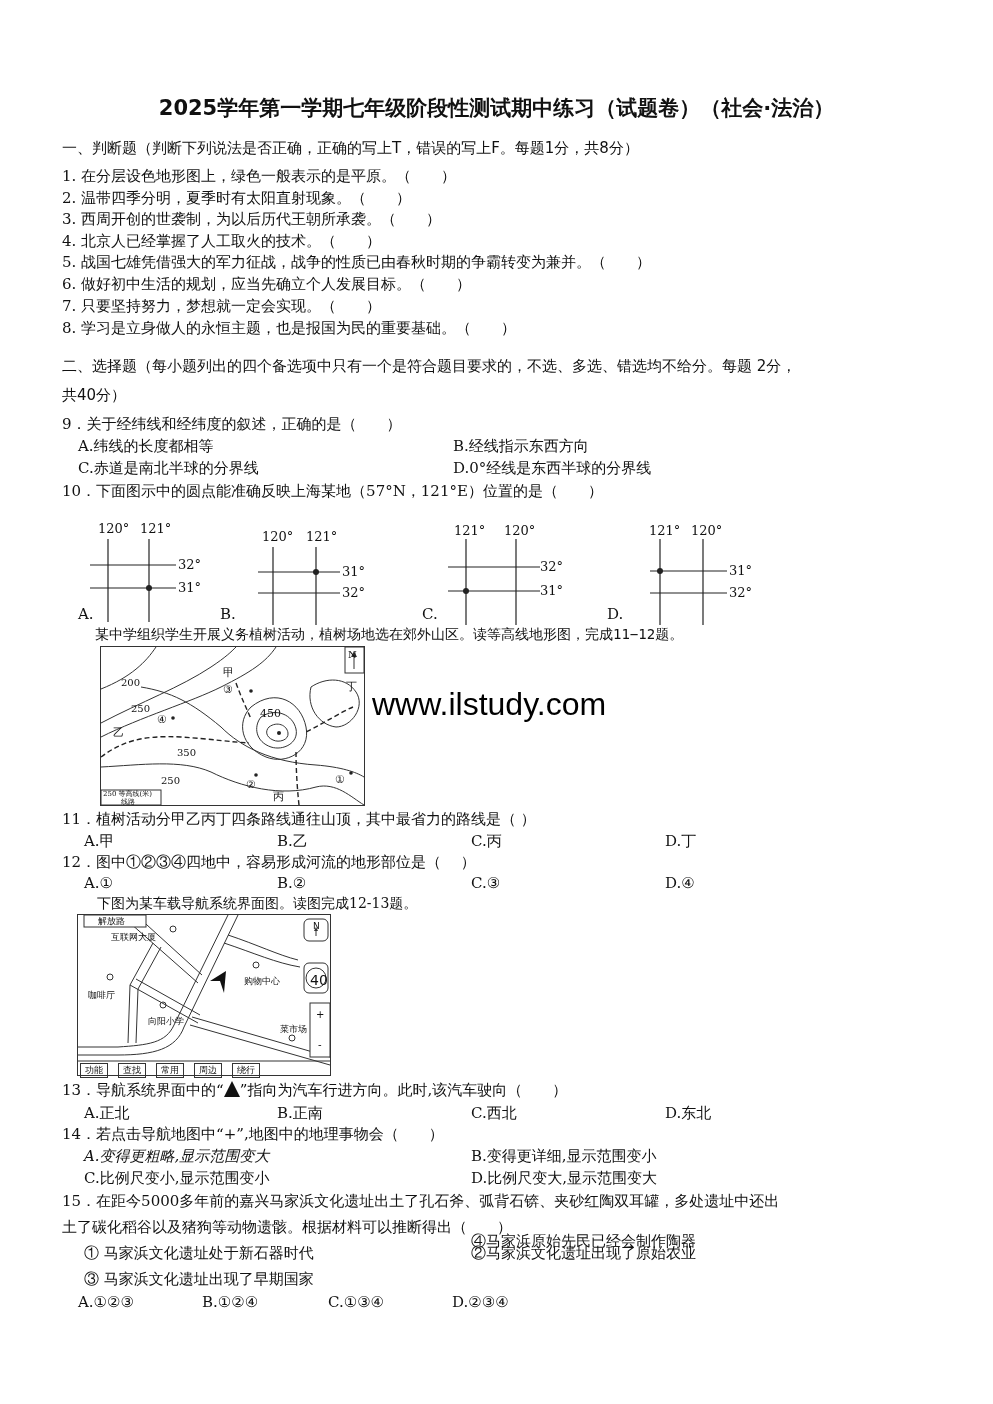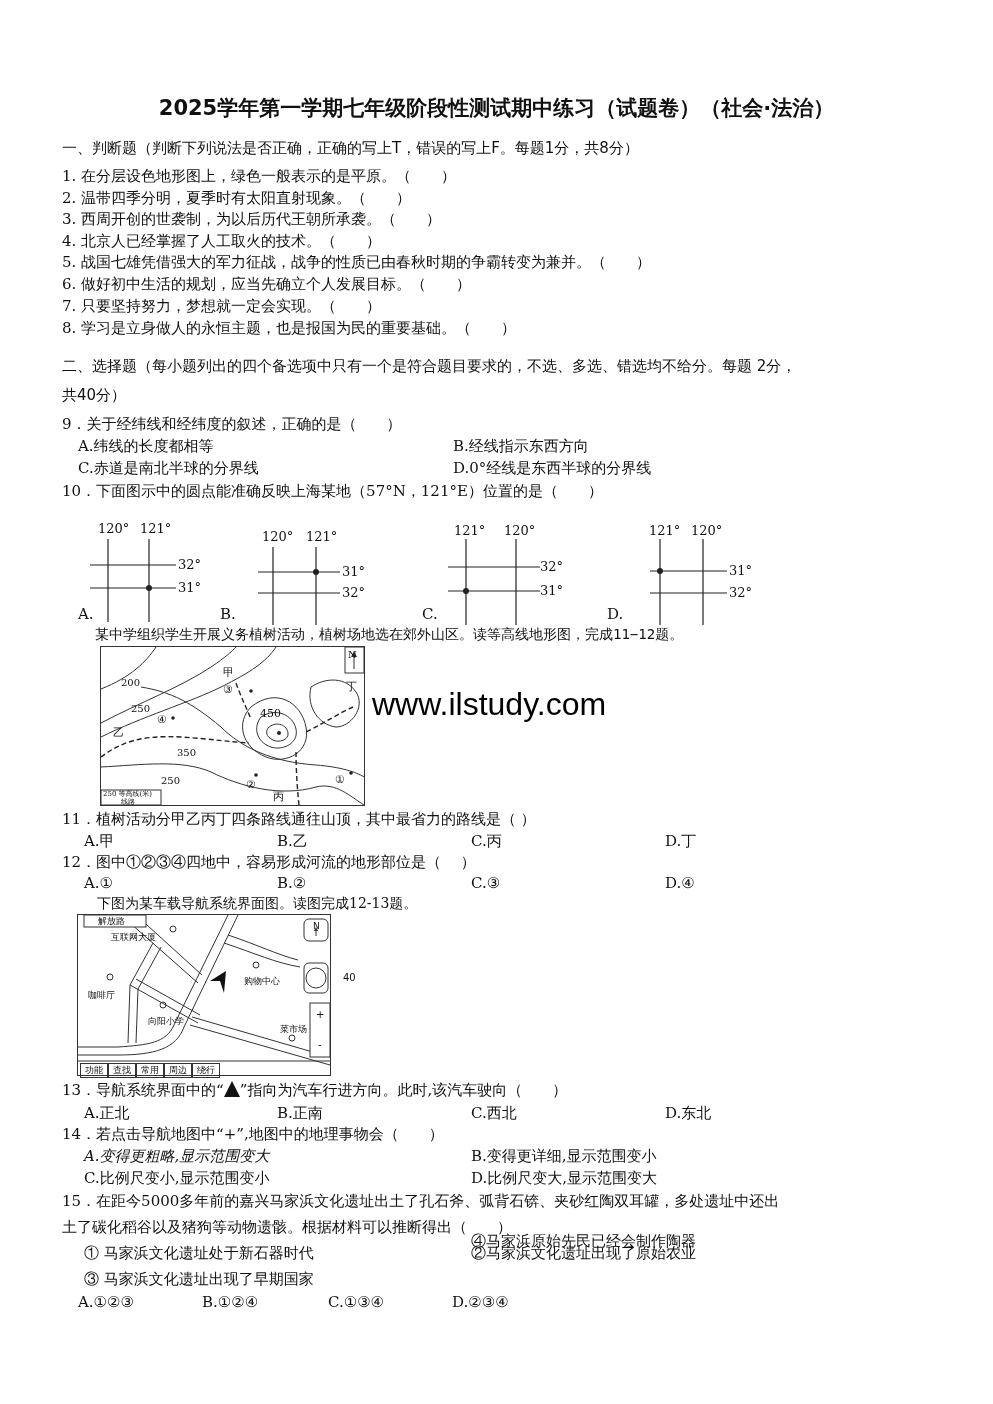--- a/index.html
+++ b/index.html
@@ -203,24 +203,24 @@
     <circle cx="214" cy="123" r="3" fill="none" stroke="#333"></circle>
     <line x1="0" y1="146" x2="252" y2="146" stroke="#333"></line>
   </svg>
   <span class="abs" style="left:20px;top:0px;font-size:9px;font-family:'DejaVu Sans',sans-serif;">解放路</span>
   <span class="abs" style="left:33px;top:16px;font-size:9px;font-family:'DejaVu Sans',sans-serif;">互联网大厦</span>
   <span class="abs" style="left:10px;top:74px;font-size:9px;font-family:'DejaVu Sans',sans-serif;">咖啡厅</span>
   <span class="abs" style="left:70px;top:100px;font-size:9px;font-family:'DejaVu Sans',sans-serif;">向阳小学</span>
   <span class="abs" style="left:166px;top:60px;font-size:9px;font-family:'DejaVu Sans',sans-serif;">购物中心</span>
   <span class="abs" style="left:202px;top:108px;font-size:9px;font-family:'DejaVu Sans',sans-serif;">菜市场</span>
   <span class="abs" style="left:235px;top:6px;font-size:9px;font-family:'DejaVu Sans',sans-serif;">N</span>
-  <span class="abs" style="left:232px;top:57px;font-size:10px;font-family:'DejaVu Sans',sans-serif;margin-left:33px;">40</span>
+  <span class="abs" style="left:232px;top:57px;font-size:14px;font-family:'DejaVu Sans',sans-serif;">40</span>
   <span class="abs" style="left:238px;top:94px;font-size:10px;font-family:'DejaVu Sans',sans-serif;">+</span>
   <span class="abs" style="left:240px;top:124px;font-size:10px;font-family:'DejaVu Sans',sans-serif;">-</span>
-  <div class="abs" style="left:2px;top:148px;display:flex;gap:0;font-size:9px;font-family:'DejaVu Sans',sans-serif;">
+  <div class="abs" style="left:2px;top:148px;display:flex;gap:10px;font-size:9px;font-family:'DejaVu Sans',sans-serif;">
     <span style="border:1px solid #333;padding:0 4px;">功能</span>
     <span style="border:1px solid #333;padding:0 4px;">查找</span>
     <span style="border:1px solid #333;padding:0 4px;">常用</span>
     <span style="border:1px solid #333;padding:0 4px;">周边</span>
     <span style="border:1px solid #333;padding:0 4px;">绕行</span>
   </div>
 </div>
 
 <div class="abs line" style="left:62px;top:1081px;">
   <span>13．导航系统界面中的“</span><span style="display:inline-block;width:0;height:0;border-left:8px solid transparent;border-right:8px solid transparent;border-bottom:16px solid #111;vertical-align:-2px;"></span><span>”指向为汽车行进方向。此时,该汽车驶向（　　）</span>

